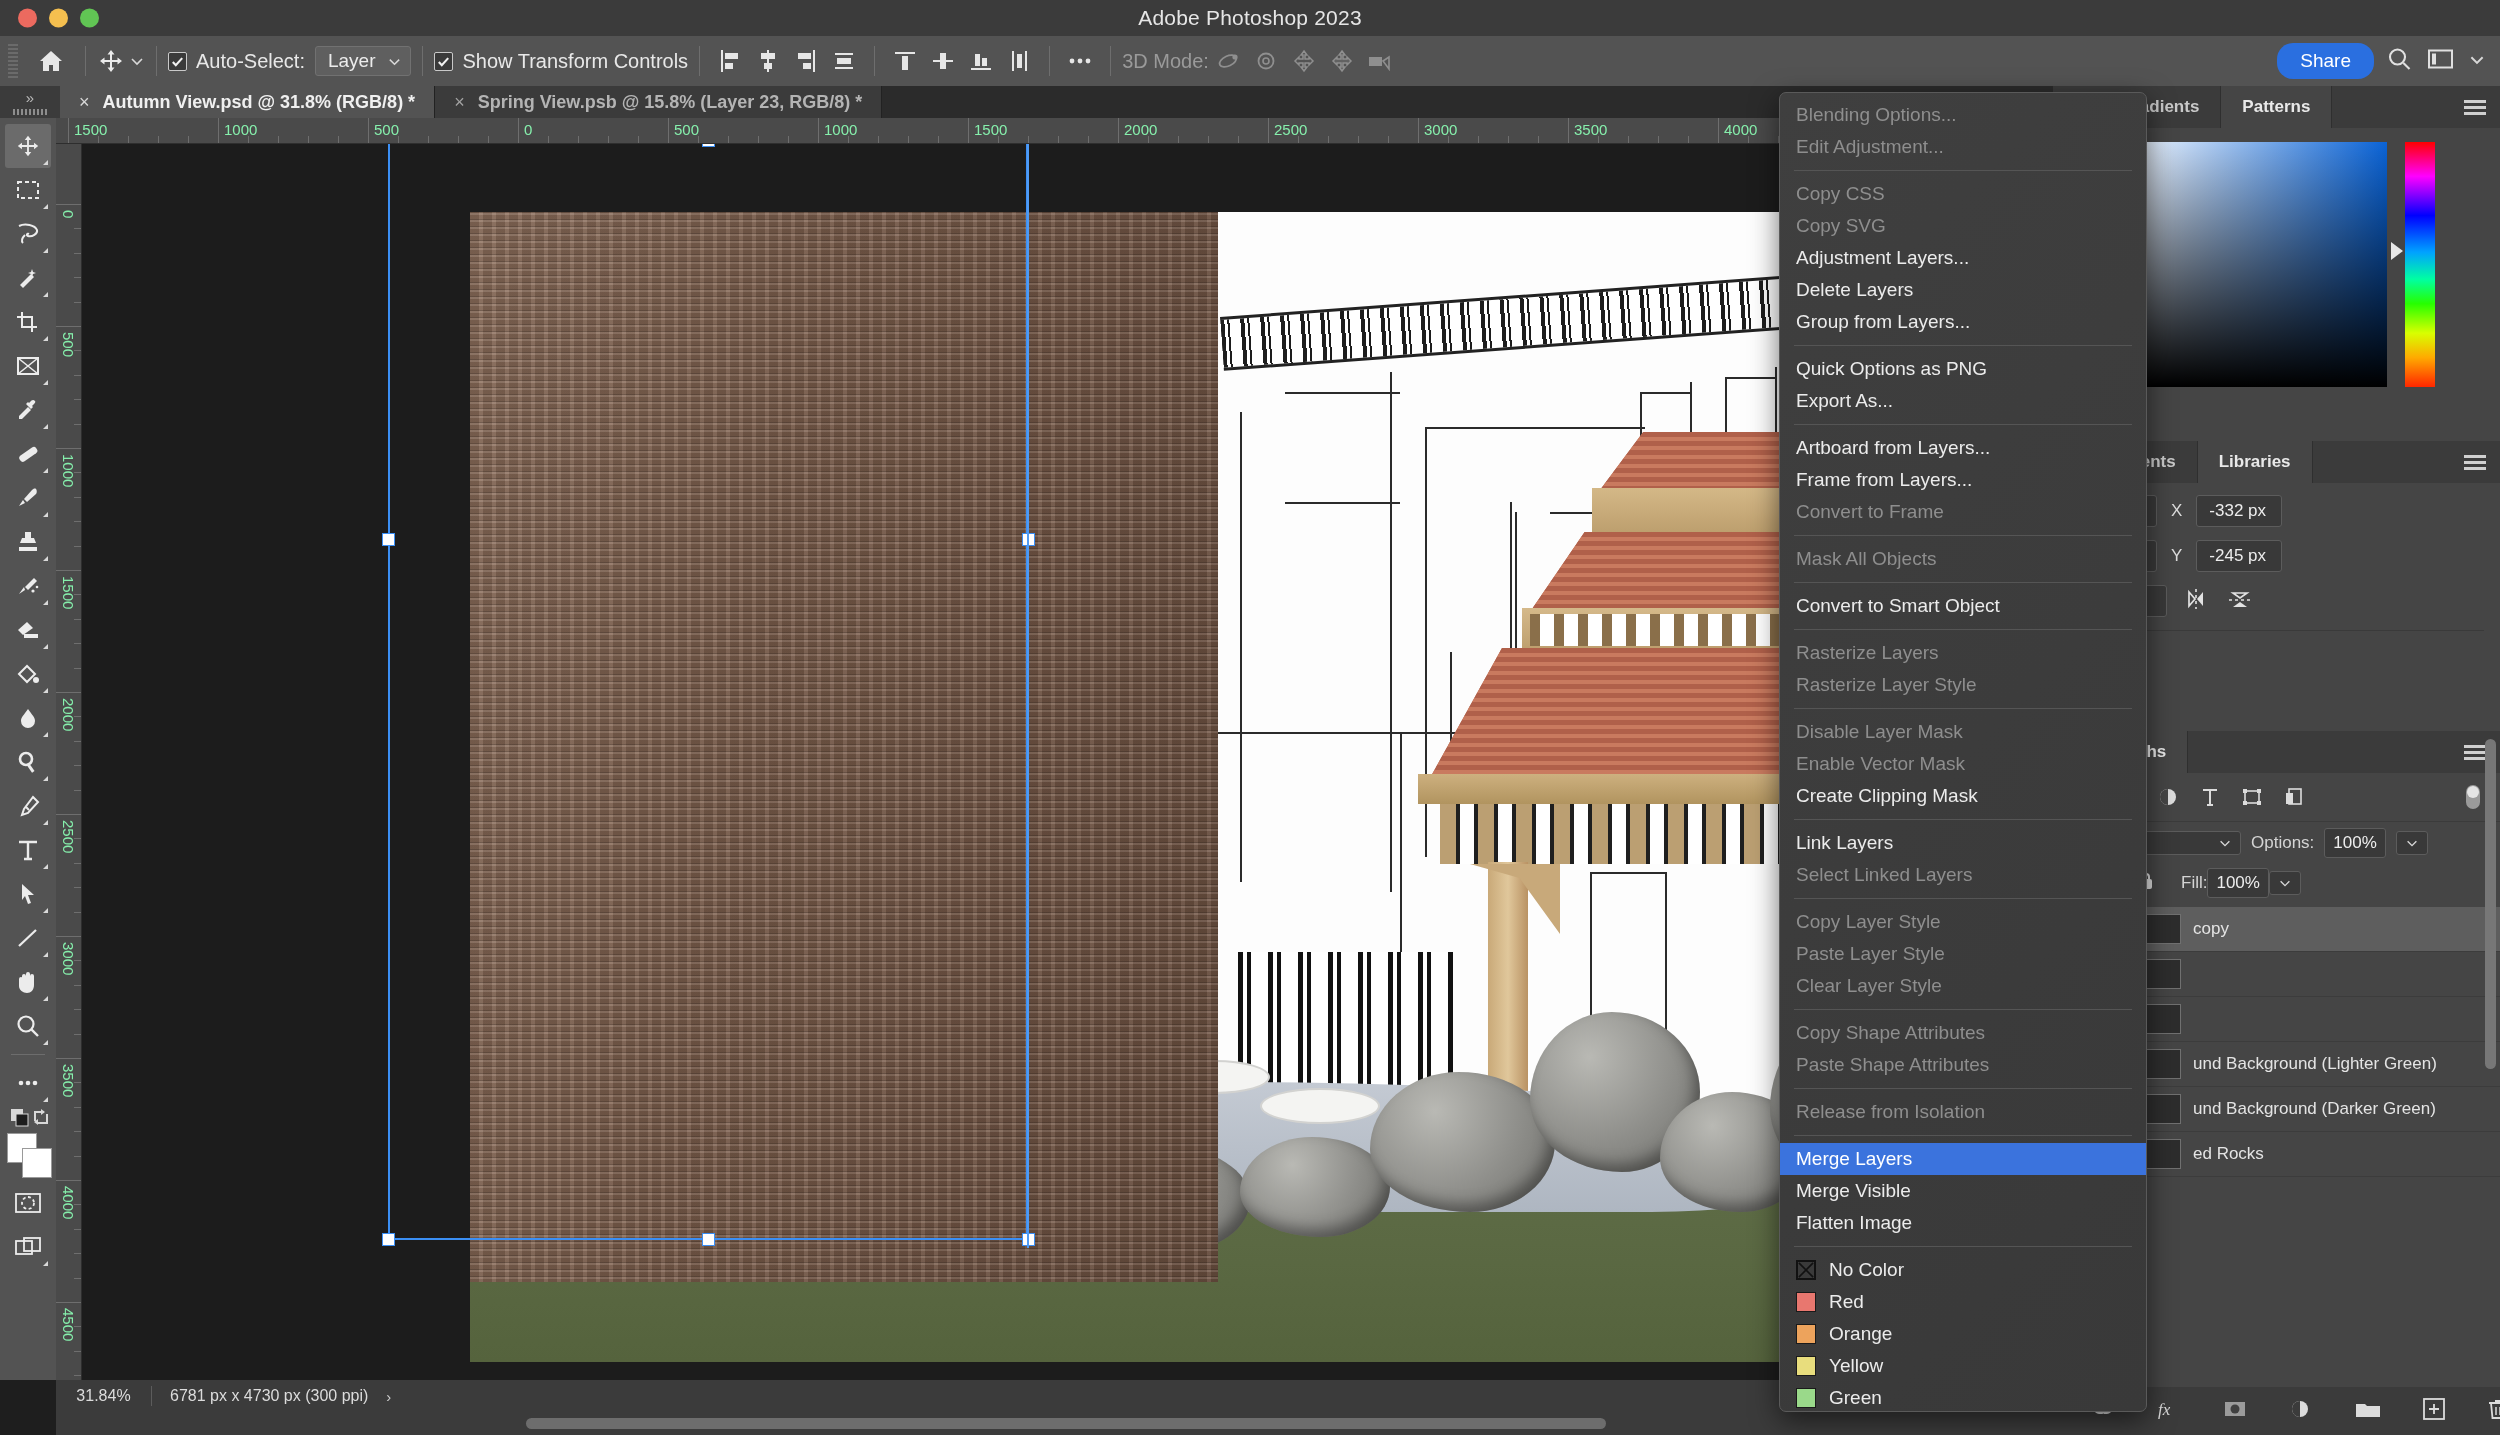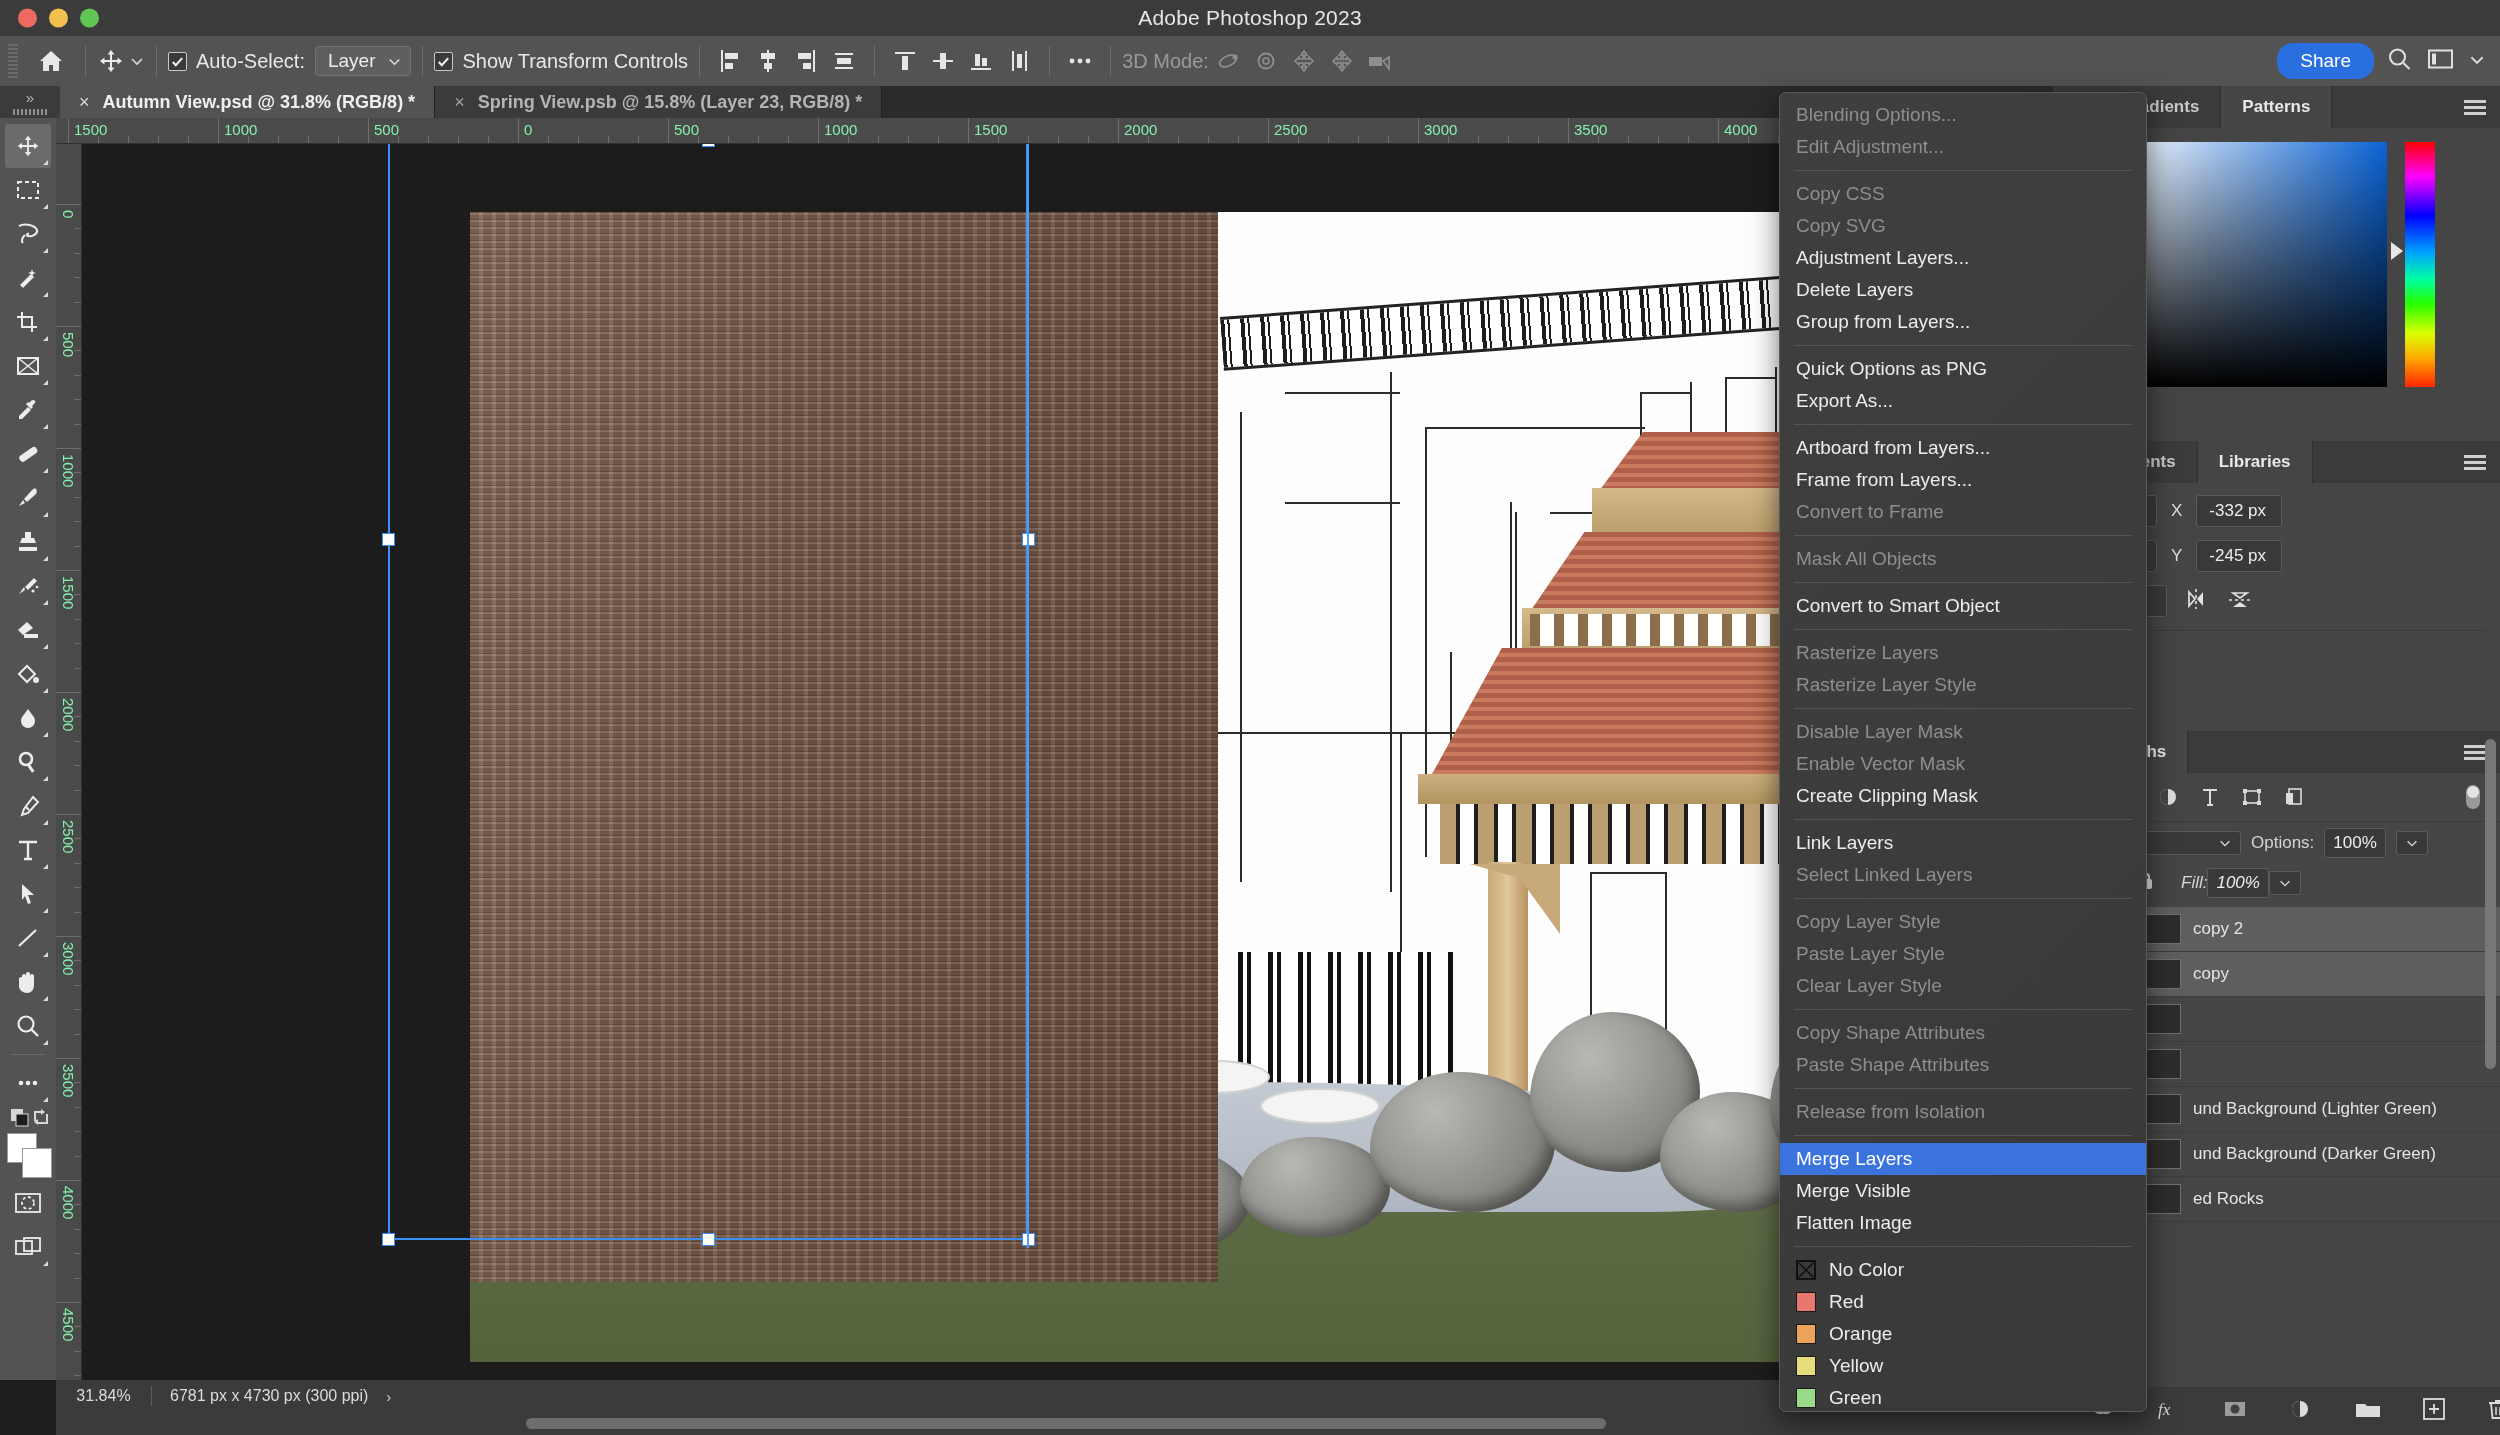--- a/index.html
+++ b/index.html
@@ -176,21 +176,21 @@
      width:42px; height:32px; }
   .prdiv { height:1px; background:#3a3a3a; margin:10px 0 12px 0; }
 
   
   .layerhdr { display:flex; align-items:center; gap:20px; padding:9px 16px;
      border-bottom:1px solid #3b3b3b; }
   .layerhdr svg{display:block;}
   .blendrow { display:flex; align-items:center; gap:10px; padding:6px 14px; font-size:17px; }
   .drop { background:#393939; border:1px solid #5c5c5c; border-radius:3px;
      padding:4px 8px; display:flex; align-items:center; gap:8px; color:#ededed; font-size:17px; }
-  .lockrow { display:flex; align-items:center; padding:4px 14px 9px; font-size:17px;font-style:italic; }
+  .lockrow { display:flex; align-items:center; padding:4px 14px 9px; font-size:17px; }
   .layerlist { position:relative; background:#454545; }
   .lrow { height:45px; display:flex; align-items:center; padding:0 14px;
      border-bottom:1px solid #3c3c3c; font-size:17px; color:#e4e4e4; }
   .lrow.sel { background:#5e5e5e; }
   .lthumb { width:36px; height:30px; background:#2d2d2d; border:1px solid #707070;
      margin-right:12px; flex:none; }
   .leye { width:22px; margin-right:10px; flex:none; display:flex; justify-content:center; }
   .layerfoot { position:absolute; left:46px; right:0; bottom:0; height:48px;
      background:#3b3b3b; display:flex; align-items:center; justify-content:center; gap:40px; }
   .lscroll { position:absolute; right:4px; top:8px; width:11px; height:330px;
@@ -1016,30 +1016,20 @@
       </div>
       <div class="layerlist" id="layerlist">
           <div class="lrow sel">
             <span class="leye">
               <svg width="20" height="14" viewBox="0 0 20 14">
                 <path d="M1 7s3.5-5 9-5 9 5 9 5-3.5 5-9 5-9-5-9-5z" stroke="#dadada" stroke-width="1.4" fill="none"></path>
                 <circle cx="10" cy="7" r="2.4" fill="#dadada"></circle>
               </svg>
             </span>
             <span class="lthumb"></span>
-            <span>copy 2</span>
-          </div>
-          <div class="lrow sel">
-            <span class="leye">
-              <svg width="20" height="14" viewBox="0 0 20 14">
-                <path d="M1 7s3.5-5 9-5 9 5 9 5-3.5 5-9 5-9-5-9-5z" stroke="#dadada" stroke-width="1.4" fill="none"></path>
-                <circle cx="10" cy="7" r="2.4" fill="#dadada"></circle>
-              </svg>
-            </span>
-            <span class="lthumb"></span>
             <span>copy</span>
           </div>
           <div class="lrow">
             <span class="leye">
               <svg width="20" height="14" viewBox="0 0 20 14">
                 <path d="M1 7s3.5-5 9-5 9 5 9 5-3.5 5-9 5-9-5-9-5z" stroke="#dadada" stroke-width="1.4" fill="none"></path>
                 <circle cx="10" cy="7" r="2.4" fill="#dadada"></circle>
               </svg>
             </span>
             <span class="lthumb"></span>

